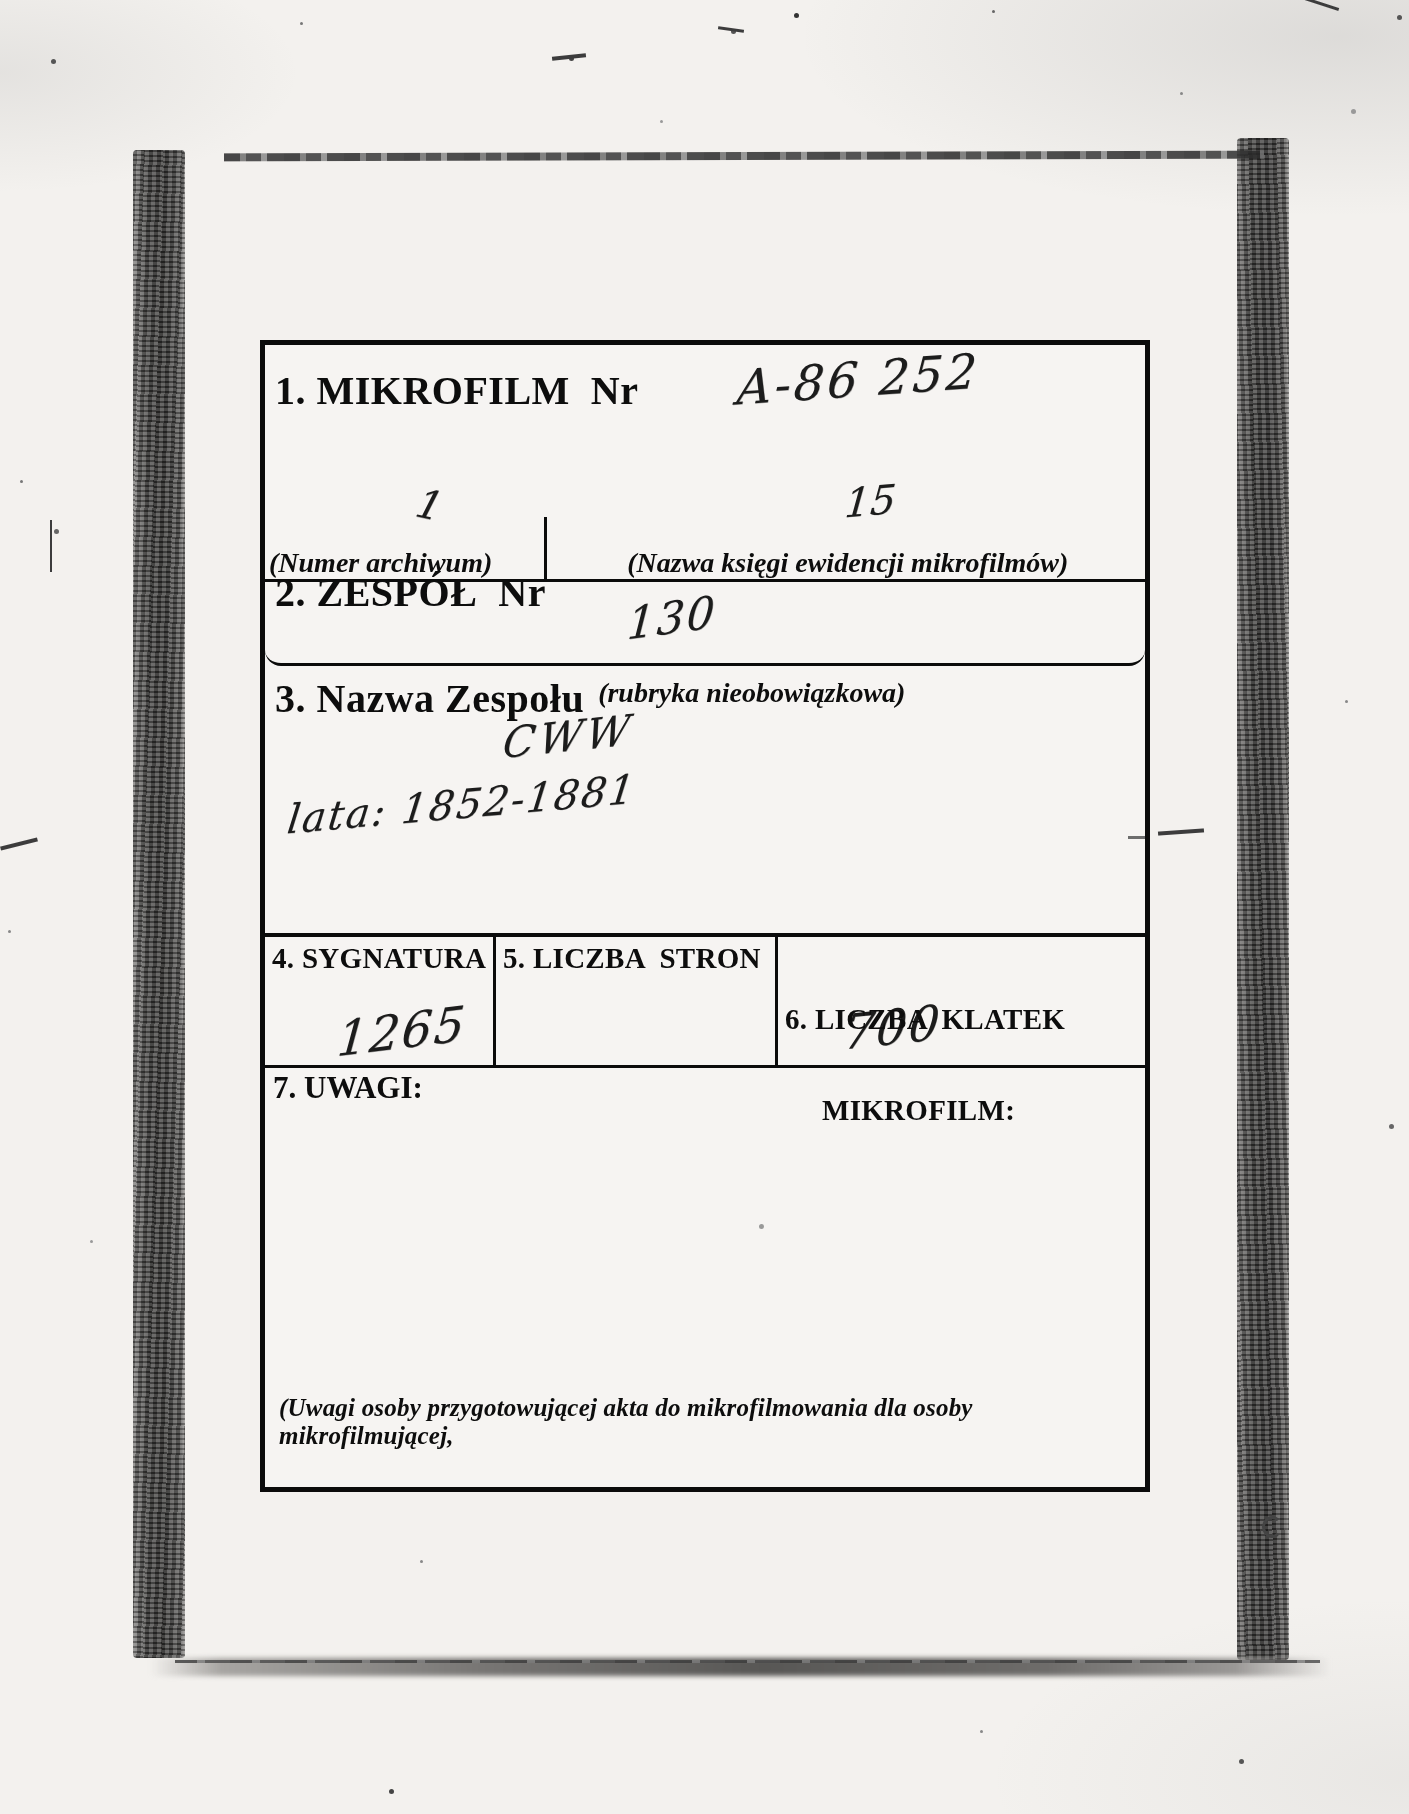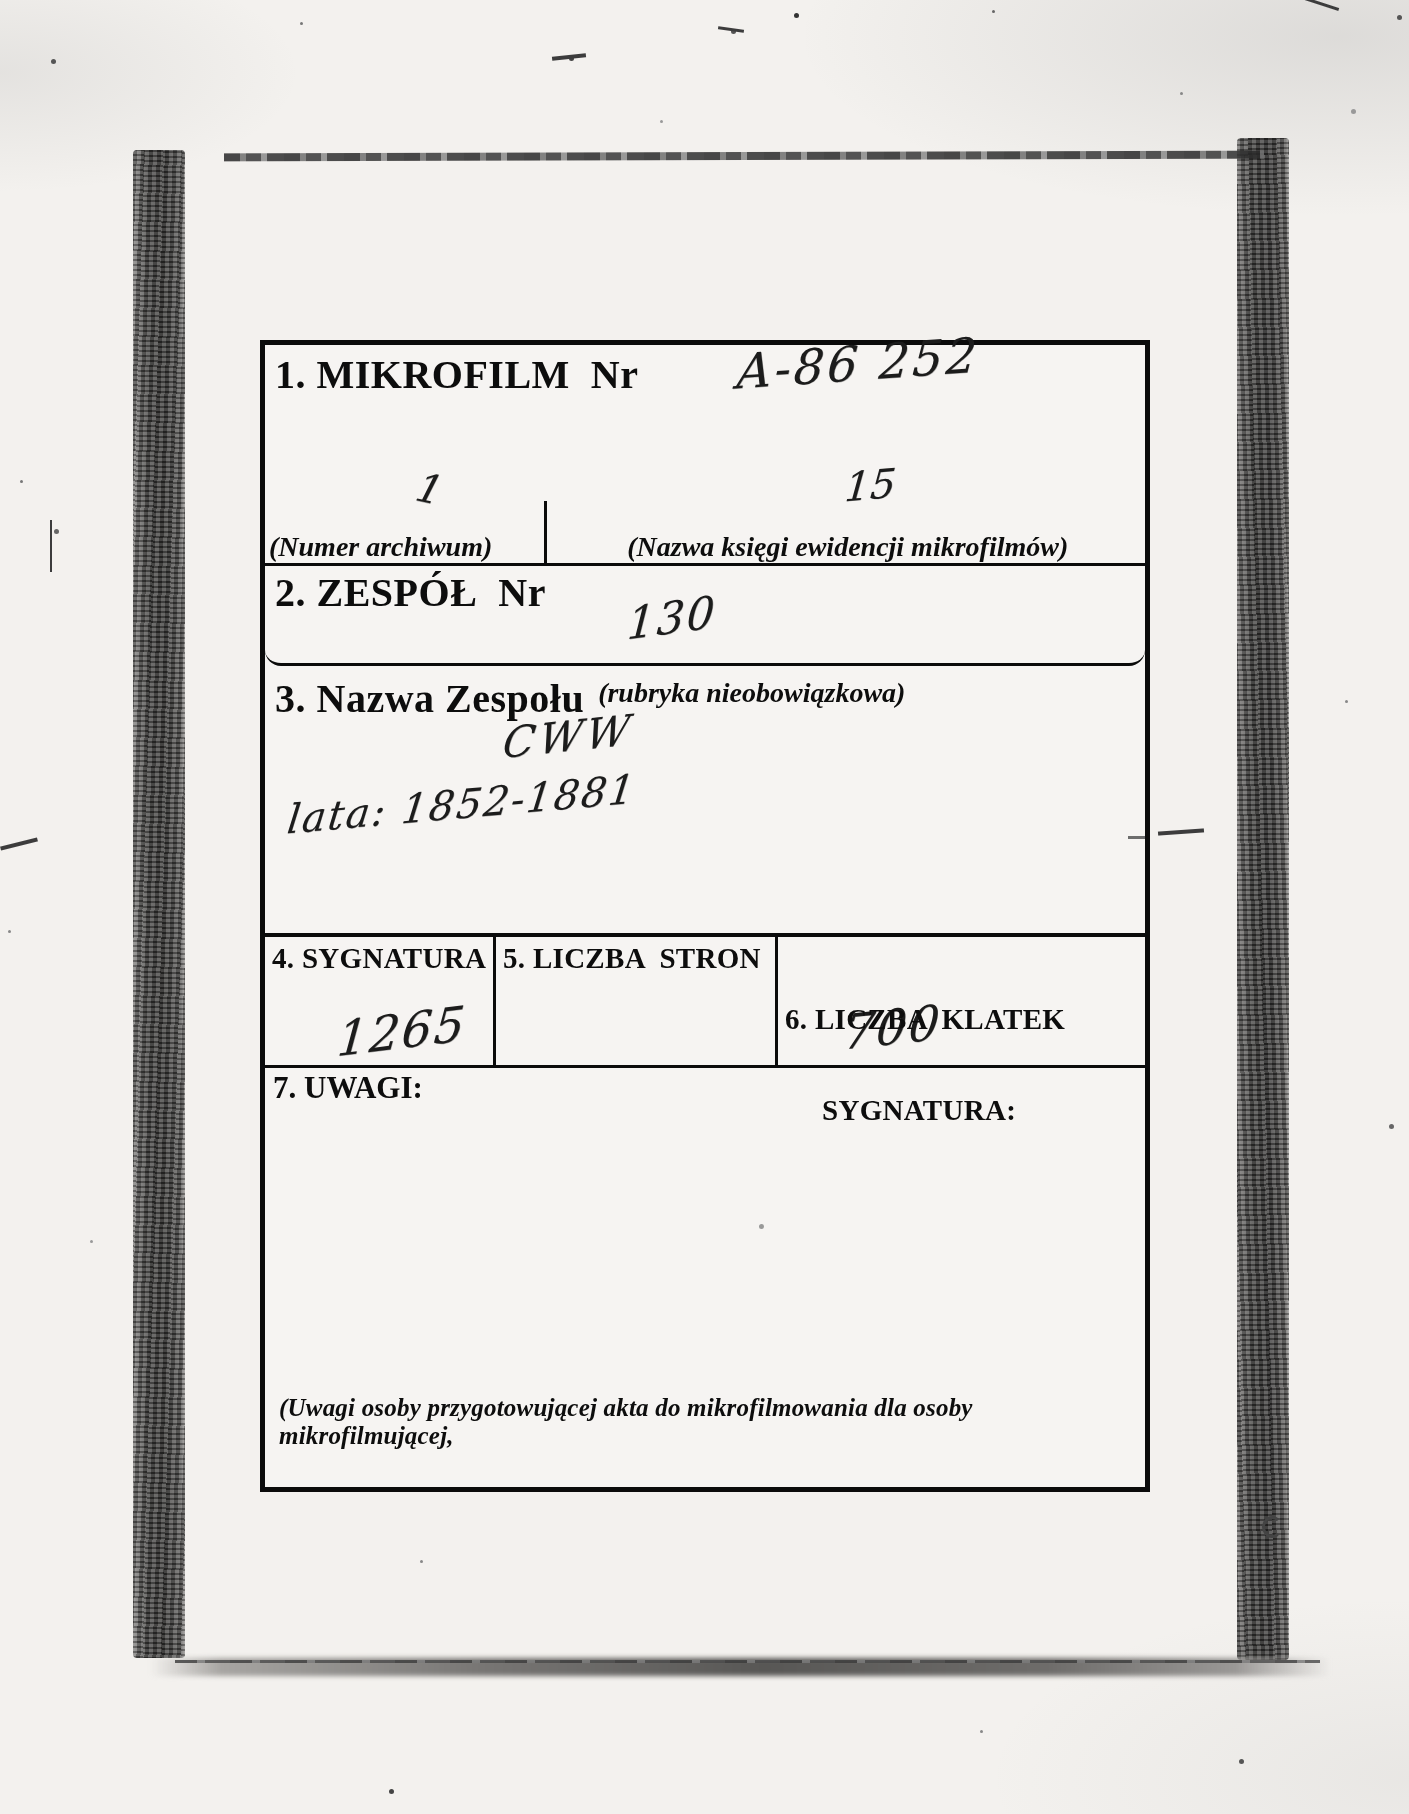--- a/index.html
+++ b/index.html
@@ -65,21 +65,21 @@
   .mark.left-tick{left:50px;top:520px;width:2px;height:52px;filter:blur(.4px);}
   .mark.right-dash1{left:1128px;top:836px;width:22px;height:3px;filter:blur(.4px);}
   .mark.right-dash2{left:1158px;top:830px;width:46px;height:4px;transform:rotate(-4deg);filter:blur(.4px);}
   .mark.c-glyph{left:1262px;top:1516px;width:14px;height:16px;background:transparent;border:3px solid #444;border-right-color:transparent;border-radius:50%;}
   
   .form-box{
     position:absolute;left:260px;top:340px;width:890px;height:1152px;
     border:5px solid #0b0b0b;box-sizing:border-box;background:rgba(255,255,255,.25);
   }
   .row{position:absolute;left:0;width:880px;box-sizing:border-box;}
-  .row.r1{top:0;height:221px;border-bottom:3px solid #0b0b0b;}
+  .row.r1{top:16px;height:221px;border-bottom:3px solid #0b0b0b;}
   .row.r2{top:221px;height:100px;border-bottom:3px solid #0b0b0b;border-radius:16px;}
   .row.r3{top:321px;height:271px;border-bottom:4px solid #0b0b0b;}
   .row.r456{top:592px;height:131px;border-bottom:3px solid #0b0b0b;display:flex;}
   .row.r7{top:723px;height:368px;}
   .cell{box-sizing:border-box;height:100%;position:relative;}
   .cell.c4{width:231px;border-right:3px solid #0b0b0b;}
   .cell.c5{width:282px;border-right:3px solid #0b0b0b;}
   .cell.c6{width:314px;}
   .lbl{font-weight:bold;white-space:pre-wrap;line-height:1.05;}
   .lbl.big{font-size:40px;letter-spacing:.5px;}
@@ -165,21 +165,21 @@
         <div class="lbl mid cell-label">4. SYGNATURA</div>
         <div class="hw sygnatura-val">1265</div>
       </div>
       <div class="cell c5">
         <div class="lbl mid cell-label">5. LICZBA  STRON</div>
         <div class="hw strony-val">700</div>
       </div>
       <div class="cell c6">
         <div class="lbl mid cell-label">
           <div>6. LICZBA  KLATEK</div>
-          <div class="negatyw-line2">SYGNATURA:</div>
+          <div class="negatyw-line2">MIKROFILM:</div>
         </div>
       </div>
     </div>
 
     <div class="row r7">
       <div class="lbl sec7-label">7. UWAGI:</div>
       <div class="footnote l1">(Uwagi osoby przygotowującej akta do mikrofilmowania dla osoby mikrofilmującej,</div>
     </div>
 
   </div>

